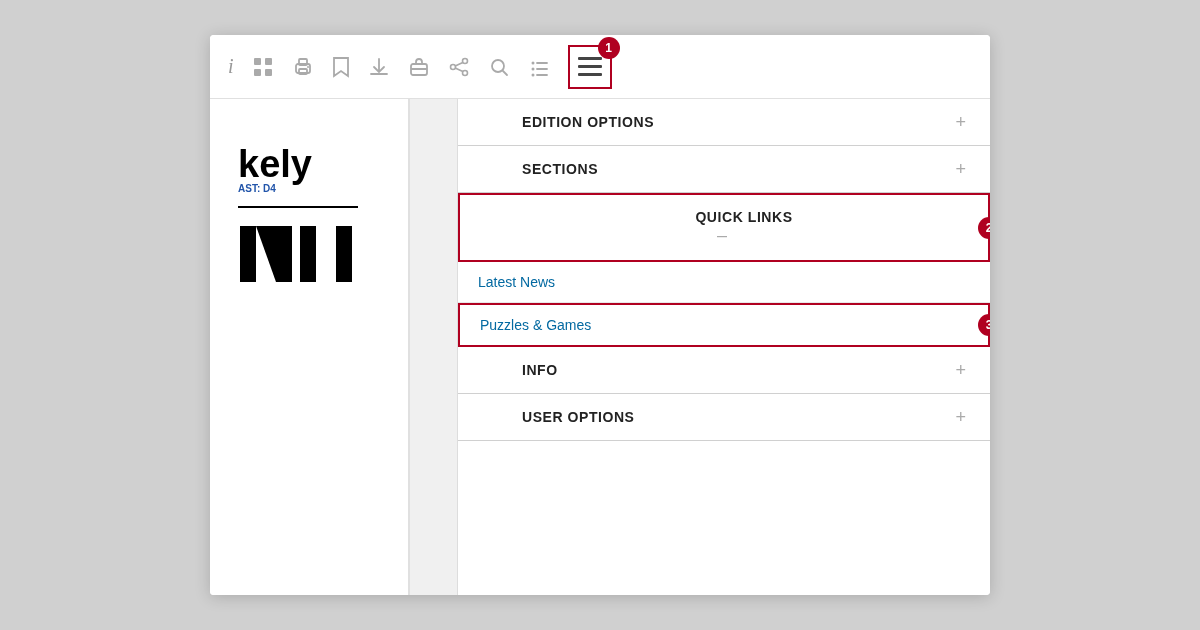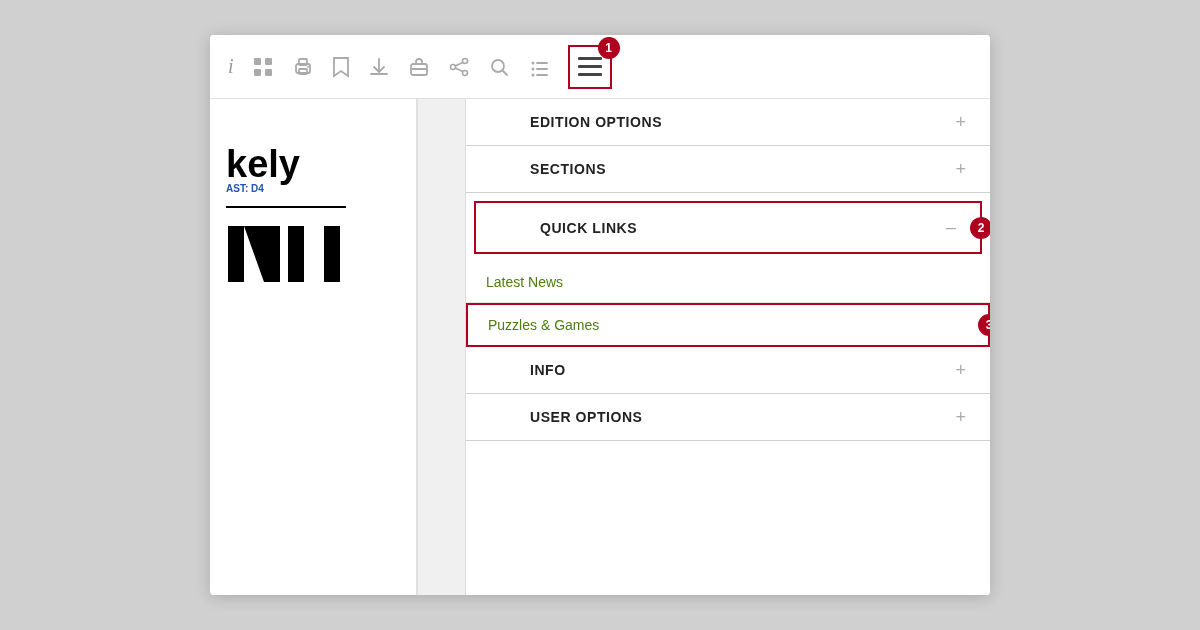--- a/index.html
+++ b/index.html
@@ -86,26 +86,25 @@
       display: flex;
       flex: 1;
       overflow: hidden;
     }
 
     
     .newspaper-panel {
       width: 248px;
       background: #f0f0f0;
       border-right: 1px solid #ddd;
-      padding: 16px 8px;
+      padding: 16px 28px;
       display: flex;
       flex-direction: column;
       gap: 6px;
       position: relative;
-      margin-left: 8px;
     }
 
     .newspaper-page-preview {
       background: #fff;
       position: absolute;
       top: 0;
       left: 0;
       width: 200px;
       height: 100%;
       border-right: 2px solid #e0e0e0;
@@ -179,21 +178,22 @@
       color: #aaa;
       font-size: 18px;
       line-height: 1;
     }
 
     
     .menu-item.quick-links-header {
       border: 2px solid #b00020;
       background: #fff;
       position: relative;
-      margin: 8px;
+      margin: 0;
+      flex-direction: column;
     }
 
     .quick-links-badge {
       width: 22px;
       height: 22px;
       border-radius: 50%;
       background: #b00020;
       color: #fff;
       font-size: 12px;
       font-weight: bold;
@@ -209,21 +209,21 @@
     .menu-sub-item {
       display: flex;
       align-items: center;
       padding: 12px 24px 12px 20px;
       border-bottom: 1px solid #e8e8e8;
       cursor: pointer;
     }
 
     .menu-sub-item-label {
       font-size: 14px;
-      color: #4d7c0f;
+      color: #0369a1;
     }
 
     
     .menu-sub-item.puzzles-item {
       border: 2px solid #b00020;
       background: #fff;
       position: relative;
       margin: 0;
     }
 

